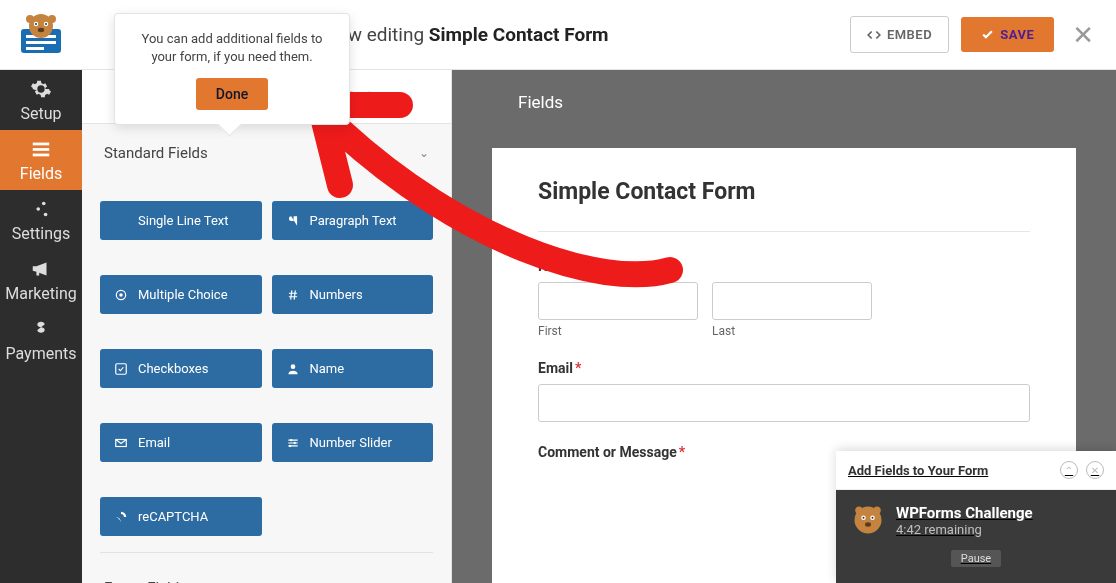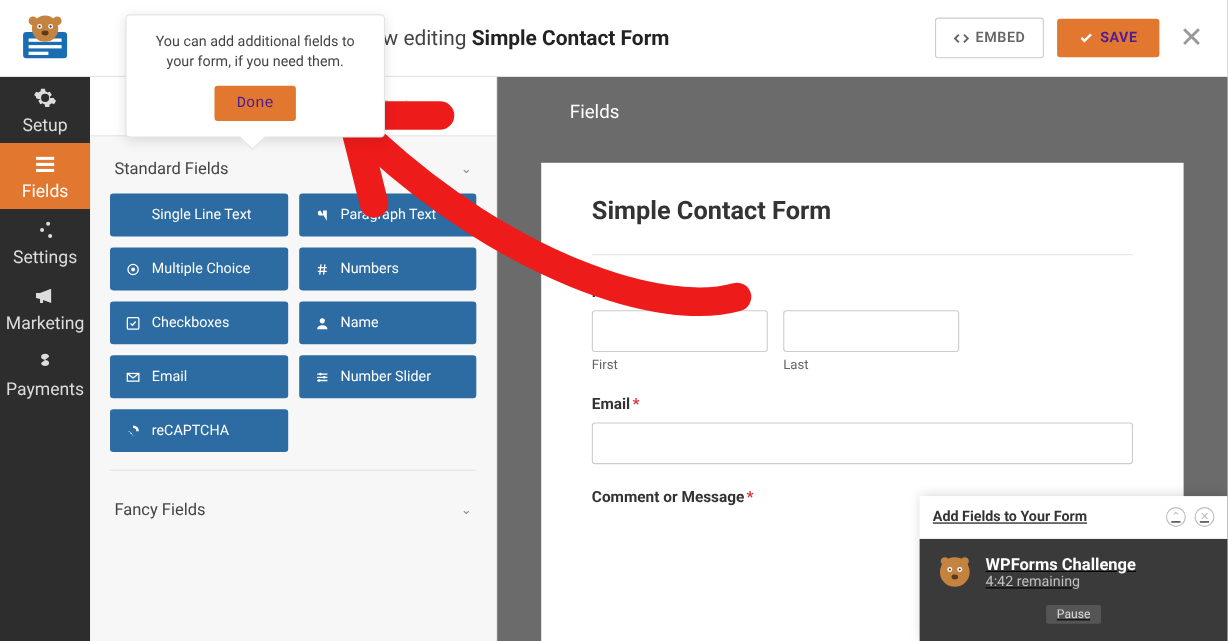--- a/index.html
+++ b/index.html
@@ -25,42 +25,42 @@
   
   .leftpanel { position: absolute; left: 82px; top: 70px; bottom: 0; width: 370px; background: #f7f7f7; border-right: 1px solid #e3e3e3; overflow: hidden; }
   .tabs { display: flex; background: #fff; height: 54px; }
   .tab { flex: 1; display: flex; align-items: center; justify-content: center; gap: 8px; font-size: 14px; color: #555; cursor: pointer; position: relative; border-bottom: 1px solid #e3e3e3; }
   .tab.active { font-weight: 500; }
   .tab .pulse { width: 12px; height: 12px; border-radius: 50%; background: #e27730; box-shadow: 0 0 0 5px rgba(226,119,48,.25); }
   .tab .chev { font-size: 11px; color: #888; }
   .section-head { display: flex; align-items: center; justify-content: space-between; padding: 20px 22px 14px; font-size: 15px; color: #444; cursor: pointer; }
   .section-head .chev { font-size: 12px; color: #888; }
   .fieldgrid { display: grid; grid-template-columns: 1fr 1fr; gap: 10px; padding: 0 18px 10px; }
-  .fieldbtn { background: #2d6ca2; color: #fff; border: none; border-radius: 3px; padding: 12px 14px; font-size: 13px; display: flex; align-items: center; gap: 10px; cursor: pointer; text-align: left; }
+  .fieldbtn { background: #2d6ca2; color: #fff; border: none; border-radius: 3px; padding: 12px 14px; font-size: 13px; display: flex; align-items: center; gap: 10px; cursor: pointer; text-align: left; margin-top: 25px; }
   .fieldbtn svg { width: 14px; height: 14px; fill: #fff; flex: none; }
   .hr { border-top: 1px solid #e3e3e3; margin: 6px 18px; }
 
   
   .previewwrap { position: absolute; left: 452px; right: 0; top: 70px; bottom: 0; background: #6b6b6b; }
   .fieldshead { background: #6b6b6b; color: #fff; font-size: 17px; padding: 18px 26px 14px; position: absolute; left: 40px; top: 4px; }
   .canvas { position: absolute; left: 40px; right: 40px; top: 78px; bottom: -20px; background: #fff; padding: 30px 46px; overflow: hidden; }
   .ftitle { font-size: 23px; font-weight: 700; color: #333; margin-bottom: 26px; }
   .divline { border-top: 1px solid #e6e6e6; margin-bottom: 26px; }
   .flabel { font-size: 14px; font-weight: 700; color: #333; margin-bottom: 8px; }
   .req { color: #d63638; margin-left: 2px; }
   .row2 { display: flex; gap: 14px; }
   .inp { border: 1px solid #ccc; border-radius: 3px; height: 38px; width: 160px; padding: 0 8px; }
   .inp.full { width: 100%; }
   .sublabel { font-size: 12px; color: #666; margin-top: 4px; }
   .fgroup { margin-bottom: 22px; }
 
   
   .popover { position: absolute; left: 114px; top: 13px; width: 236px; background: #fff; border: 1px solid #e3e3e3; border-radius: 4px; box-shadow: 0 3px 12px rgba(0,0,0,.12); padding: 16px 18px 14px; text-align: center; z-index: 30; }
   .popover p { font-size: 13px; color: #444; line-height: 1.4; margin-bottom: 12px; }
-  .popover button { background: #e27730; color: #4c1d95; border: none; border-radius: 3px; padding: 8px 20px; font-size: 14px; font-weight: 500; cursor: pointer; font-family: Liberation Mono, monospace; }
+  .popover button { background: #e27730; color: #0f172a; border: none; border-radius: 3px; padding: 8px 20px; font-size: 14px; font-weight: 500; cursor: pointer; }
   .popover::after { content: ""; position: absolute; left: 106px; bottom: -9px; width: 16px; height: 16px; background: #fff; border-right: 1px solid #e3e3e3; border-bottom: 1px solid #e3e3e3; transform: rotate(45deg); }
 
   
   .redarrow { position: absolute; left: 280px; top: 70px; z-index: 25; pointer-events: none; }
 
   
   .challenge { position: absolute; right: 0; bottom: 0; width: 280px; background: #fff; box-shadow: 0 -2px 10px rgba(0,0,0,.15); z-index: 40; font-size: 13px; text-decoration: underline; }
   .ch-head { display: flex; align-items: center; justify-content: space-between; padding: 10px 12px; border-bottom: 1px solid #eee; }
   .ch-head .lbl { font-weight: 700; color: #333; }
   .ch-icons { display: flex; gap: 8px; }

